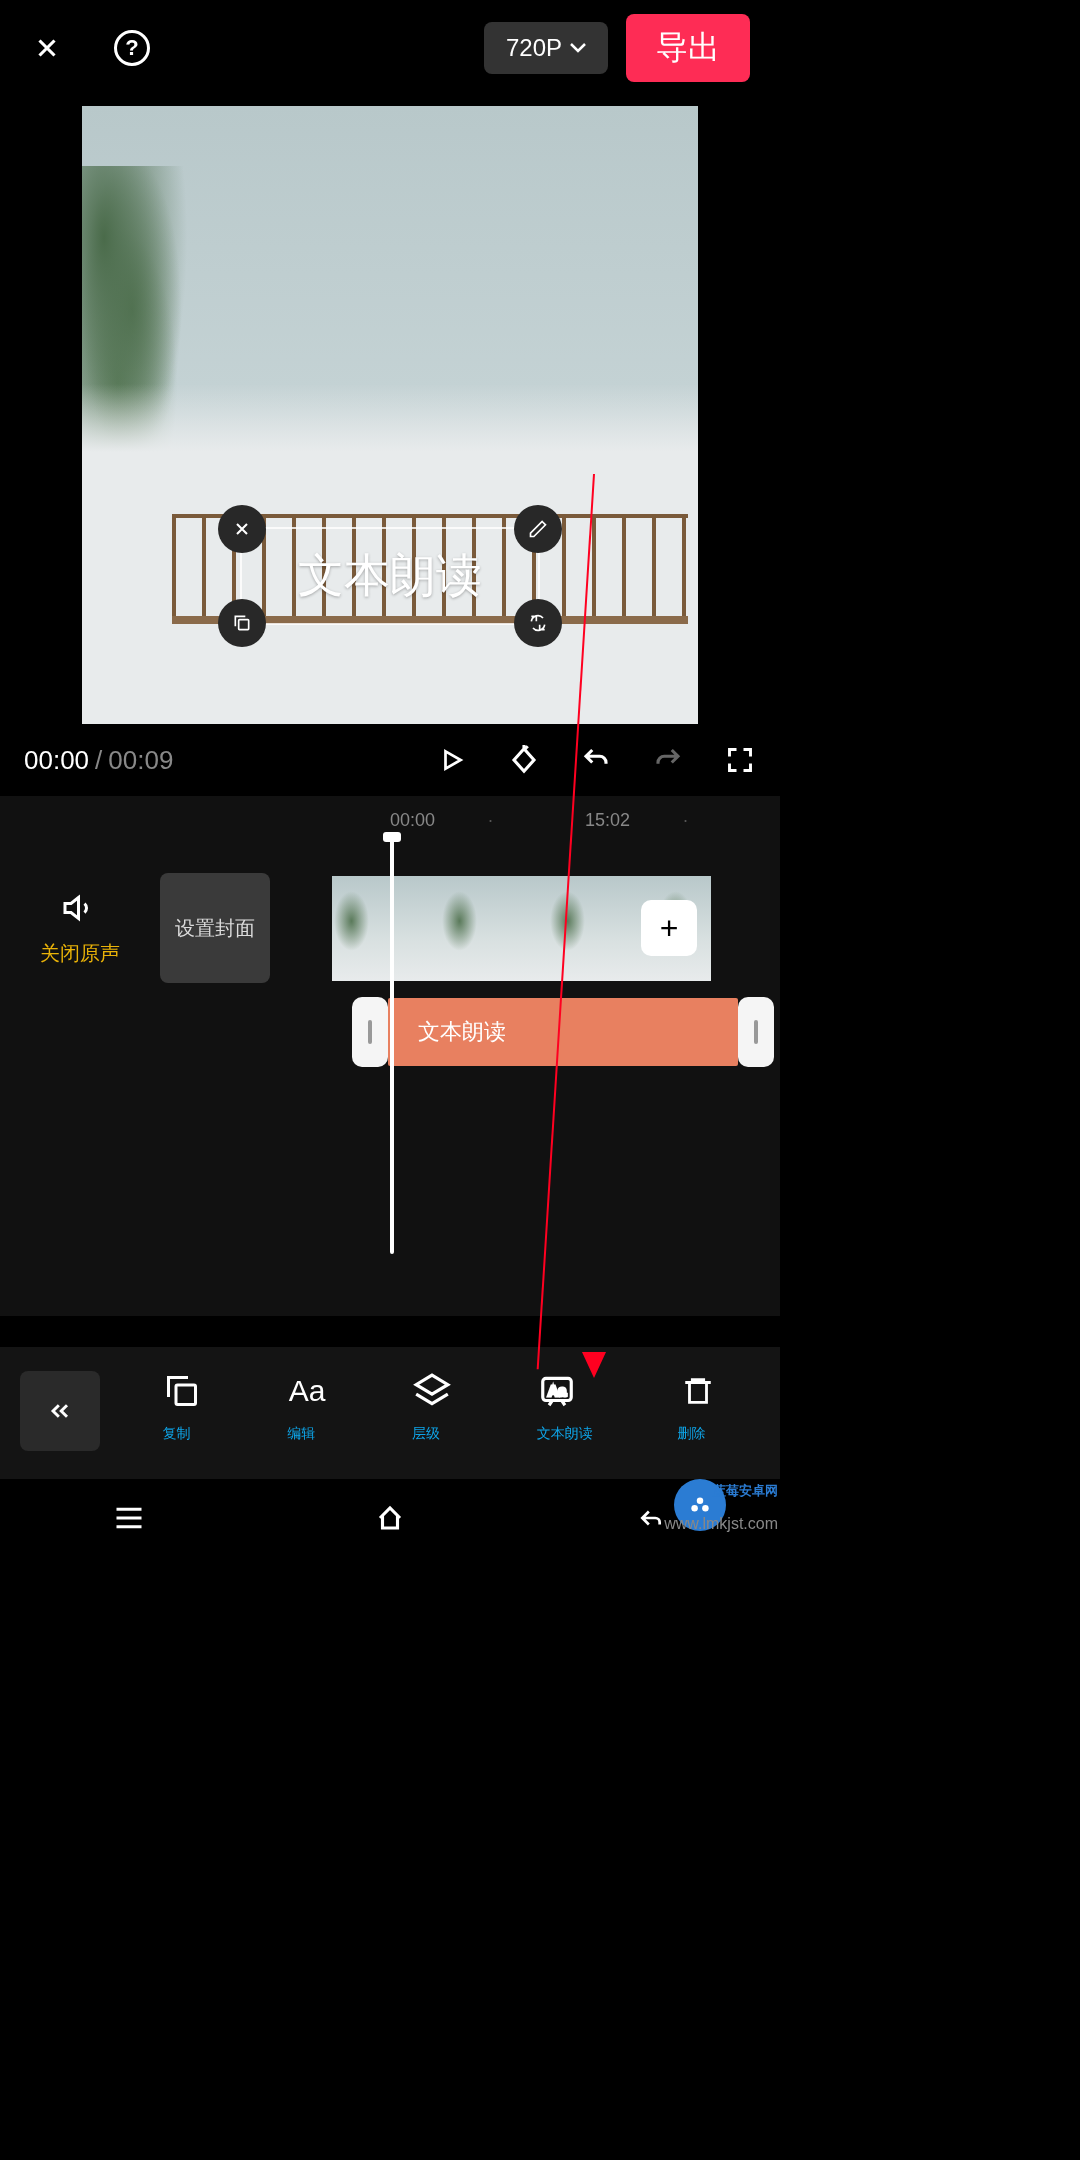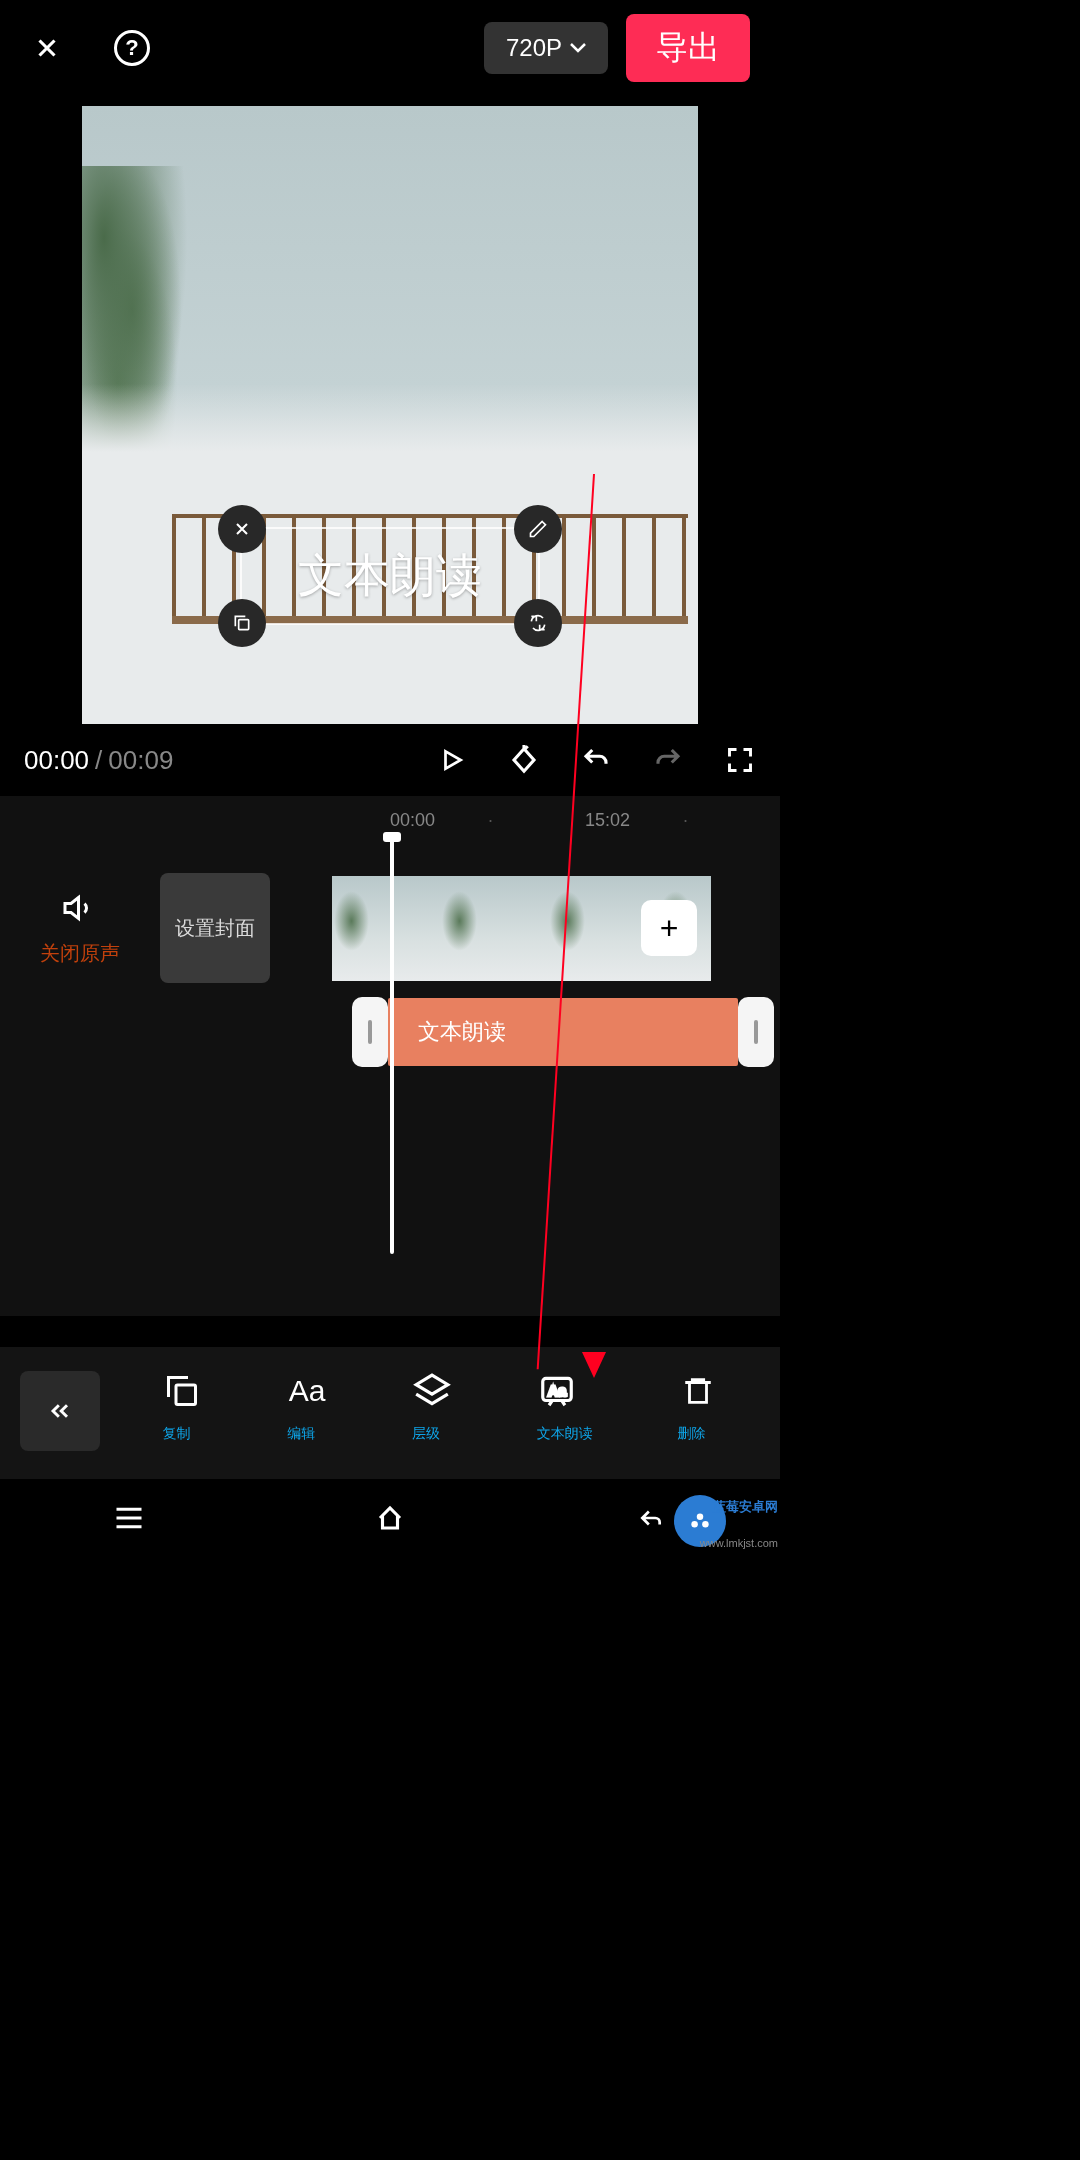--- a/index.html
+++ b/index.html
@@ -140,21 +140,21 @@
     .timeline-content {
       display: flex;
       margin-top: 42px;
       align-items: center;
       position: relative;
     }
     .mute-block {
       width: 160px;
       text-align: center;
     }
-    .mute-label { font-size: 20px; color: #c2410c; margin-top: 10px; }
+    .mute-label { font-size: 20px; color: #eab308; margin-top: 10px; }
     .cover-block {
       width: 110px;
       height: 110px;
       background: #3a3a3a;
       border-radius: 8px;
       display: flex;
       flex-direction: row;
       align-items: center;
       justify-content: center;
       font-size: 20px;
@@ -299,21 +299,21 @@
       width: 0;
       height: 0;
       border-left: 12px solid transparent;
       border-right: 12px solid transparent;
       border-top: 26px solid #ff0020;
       z-index: 100;
     }
     .watermark {
       position: absolute;
       right: 0;
-      bottom: 0;
+      bottom: 16px;
       width: 110px;
       height: 72px;
       z-index: 200;
     }
     .wm-logo {
       width: 52px;
       height: 52px;
       background: #2b7cd3;
       border-radius: 50%;
       position: absolute;
@@ -330,21 +330,21 @@
       font-size: 13px;
       color: #2b7cd3;
       font-weight: bold;
       text-align: left;
       line-height: 1.2;
     }
     .wm-url {
       position: absolute;
       right: 2px;
       bottom: 12px;
-      font-size: 11px;
+      font-size: 16px;
       color: #888;
       margin-top: 48px;
     }
   </style>
 </head>
 <body>
 
 <div class="header">
   <div class="header-left">
     <div class="close-x">

